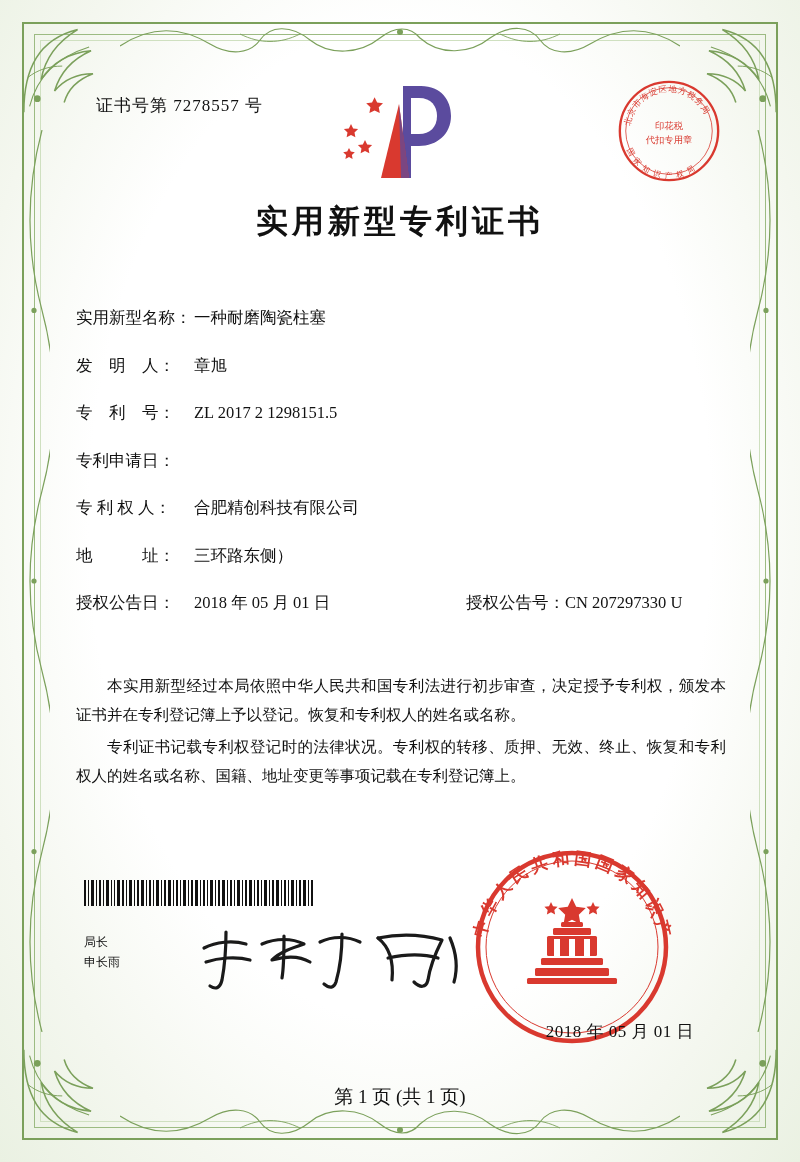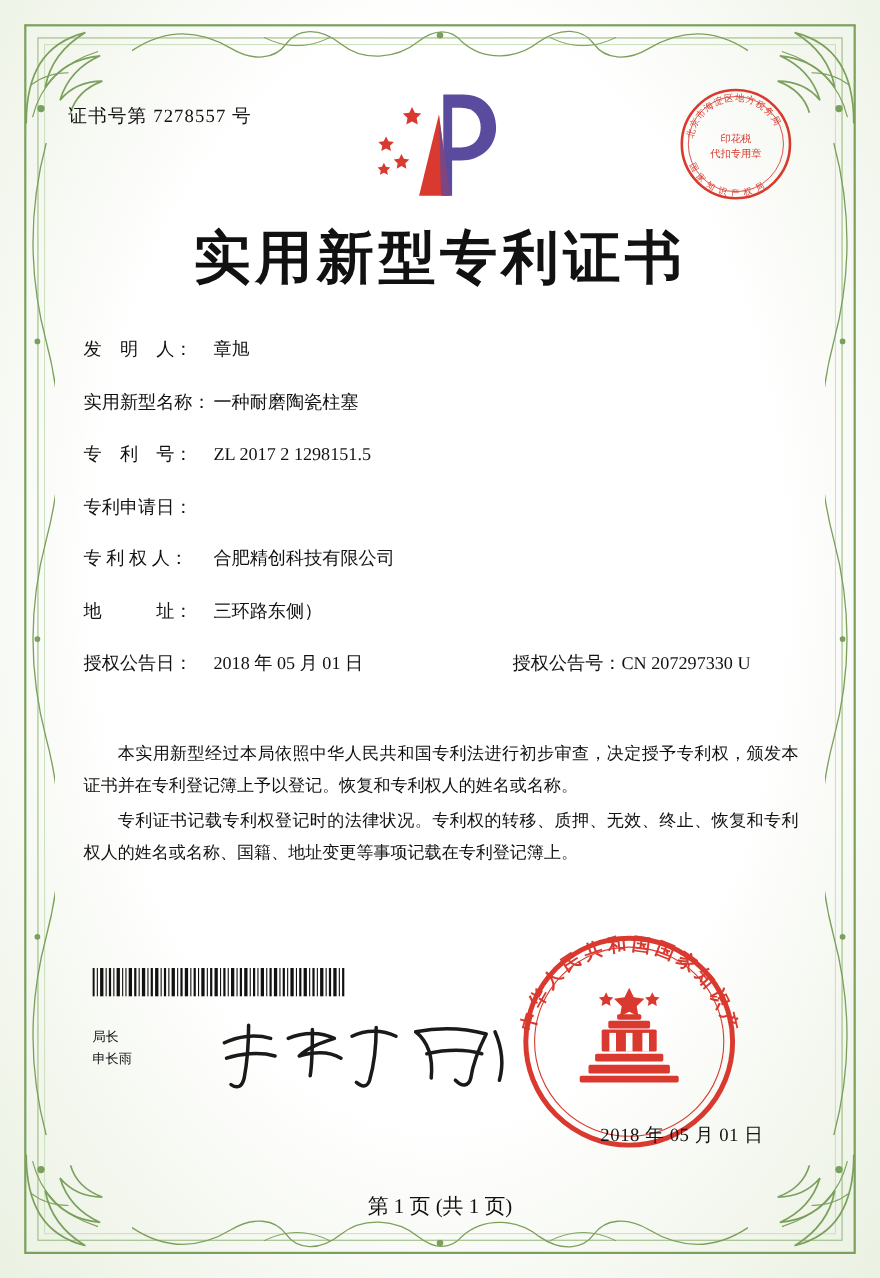--- a/index.html
+++ b/index.html
@@ -47,37 +47,37 @@
   }
   .edge-left{left:20px;}
   .edge-right{right:20px;transform:scaleX(-1);}
   .edge-left svg,.edge-right svg{width:100%;height:100%;display:block;}
 
   
   .content{
     position:absolute;left:62px;top:60px;right:62px;bottom:60px;
   }
   .cert-no{
-    position:absolute;left:0;top:34px;
+    position:absolute;left:34px;top:34px;
     font-size:17px;letter-spacing:1px;color:#111;
     font-family:"Liberation Serif", serif;
   }
   .logo{
     position:absolute;left:50%;top:18px;transform:translateX(-50%);
     width:150px;height:110px;
   }
   .seal-top{
     position:absolute;right:10px;top:12px;width:118px;height:118px;
   }
   .title{
     position:absolute;left:0;right:0;top:140px;
     text-align:center;
     font-family:"DejaVu Sans", sans-serif;
     font-weight:bold;
-    font-size:52px;
+    font-size:32px;
     letter-spacing:4px;
     color:#111;
   }
   .fields{
     position:absolute;left:14px;right:10px;top:245px;
     font-size:16.5px;color:#111;line-height:1.55;
   }
   .field{
     display:flex;align-items:flex-start;margin-bottom:22px;
   }
@@ -234,27 +234,27 @@
         <text x="60" y="58" text-anchor="middle" font-family="'DejaVu Sans', sans-serif" font-size="9.5" fill="#d9392f">印花税</text>
         <text x="60" y="72" text-anchor="middle" font-family="'DejaVu Sans', sans-serif" font-size="9.5" fill="#d9392f">代扣专用章</text>
       </svg>
     </div>
 
     <div class="title">实用新型专利证书</div>
 
     <div class="fields">
 
       <div class="field">
+        <span class="flabel solid">实用新型名称：</span>
+        <span class="fvalue">一种耐磨陶瓷柱塞</span>
+      </div>
+
+      <div class="field">
         <span class="flabel solid">发　明　人：</span>
         <span class="fvalue">章旭</span>
-      </div>
-
-      <div class="field">
-        <span class="flabel solid">实用新型名称：</span>
-        <span class="fvalue">一种耐磨陶瓷柱塞</span>
       </div>
 
       <div class="field">
         <span class="flabel solid">专　利　号：</span>
         <span class="fvalue">ZL 2017 2 1298151.5</span>
       </div>
 
       <div class="field">
         <span class="flabel solid">专利申请日：</span>
       </div>

